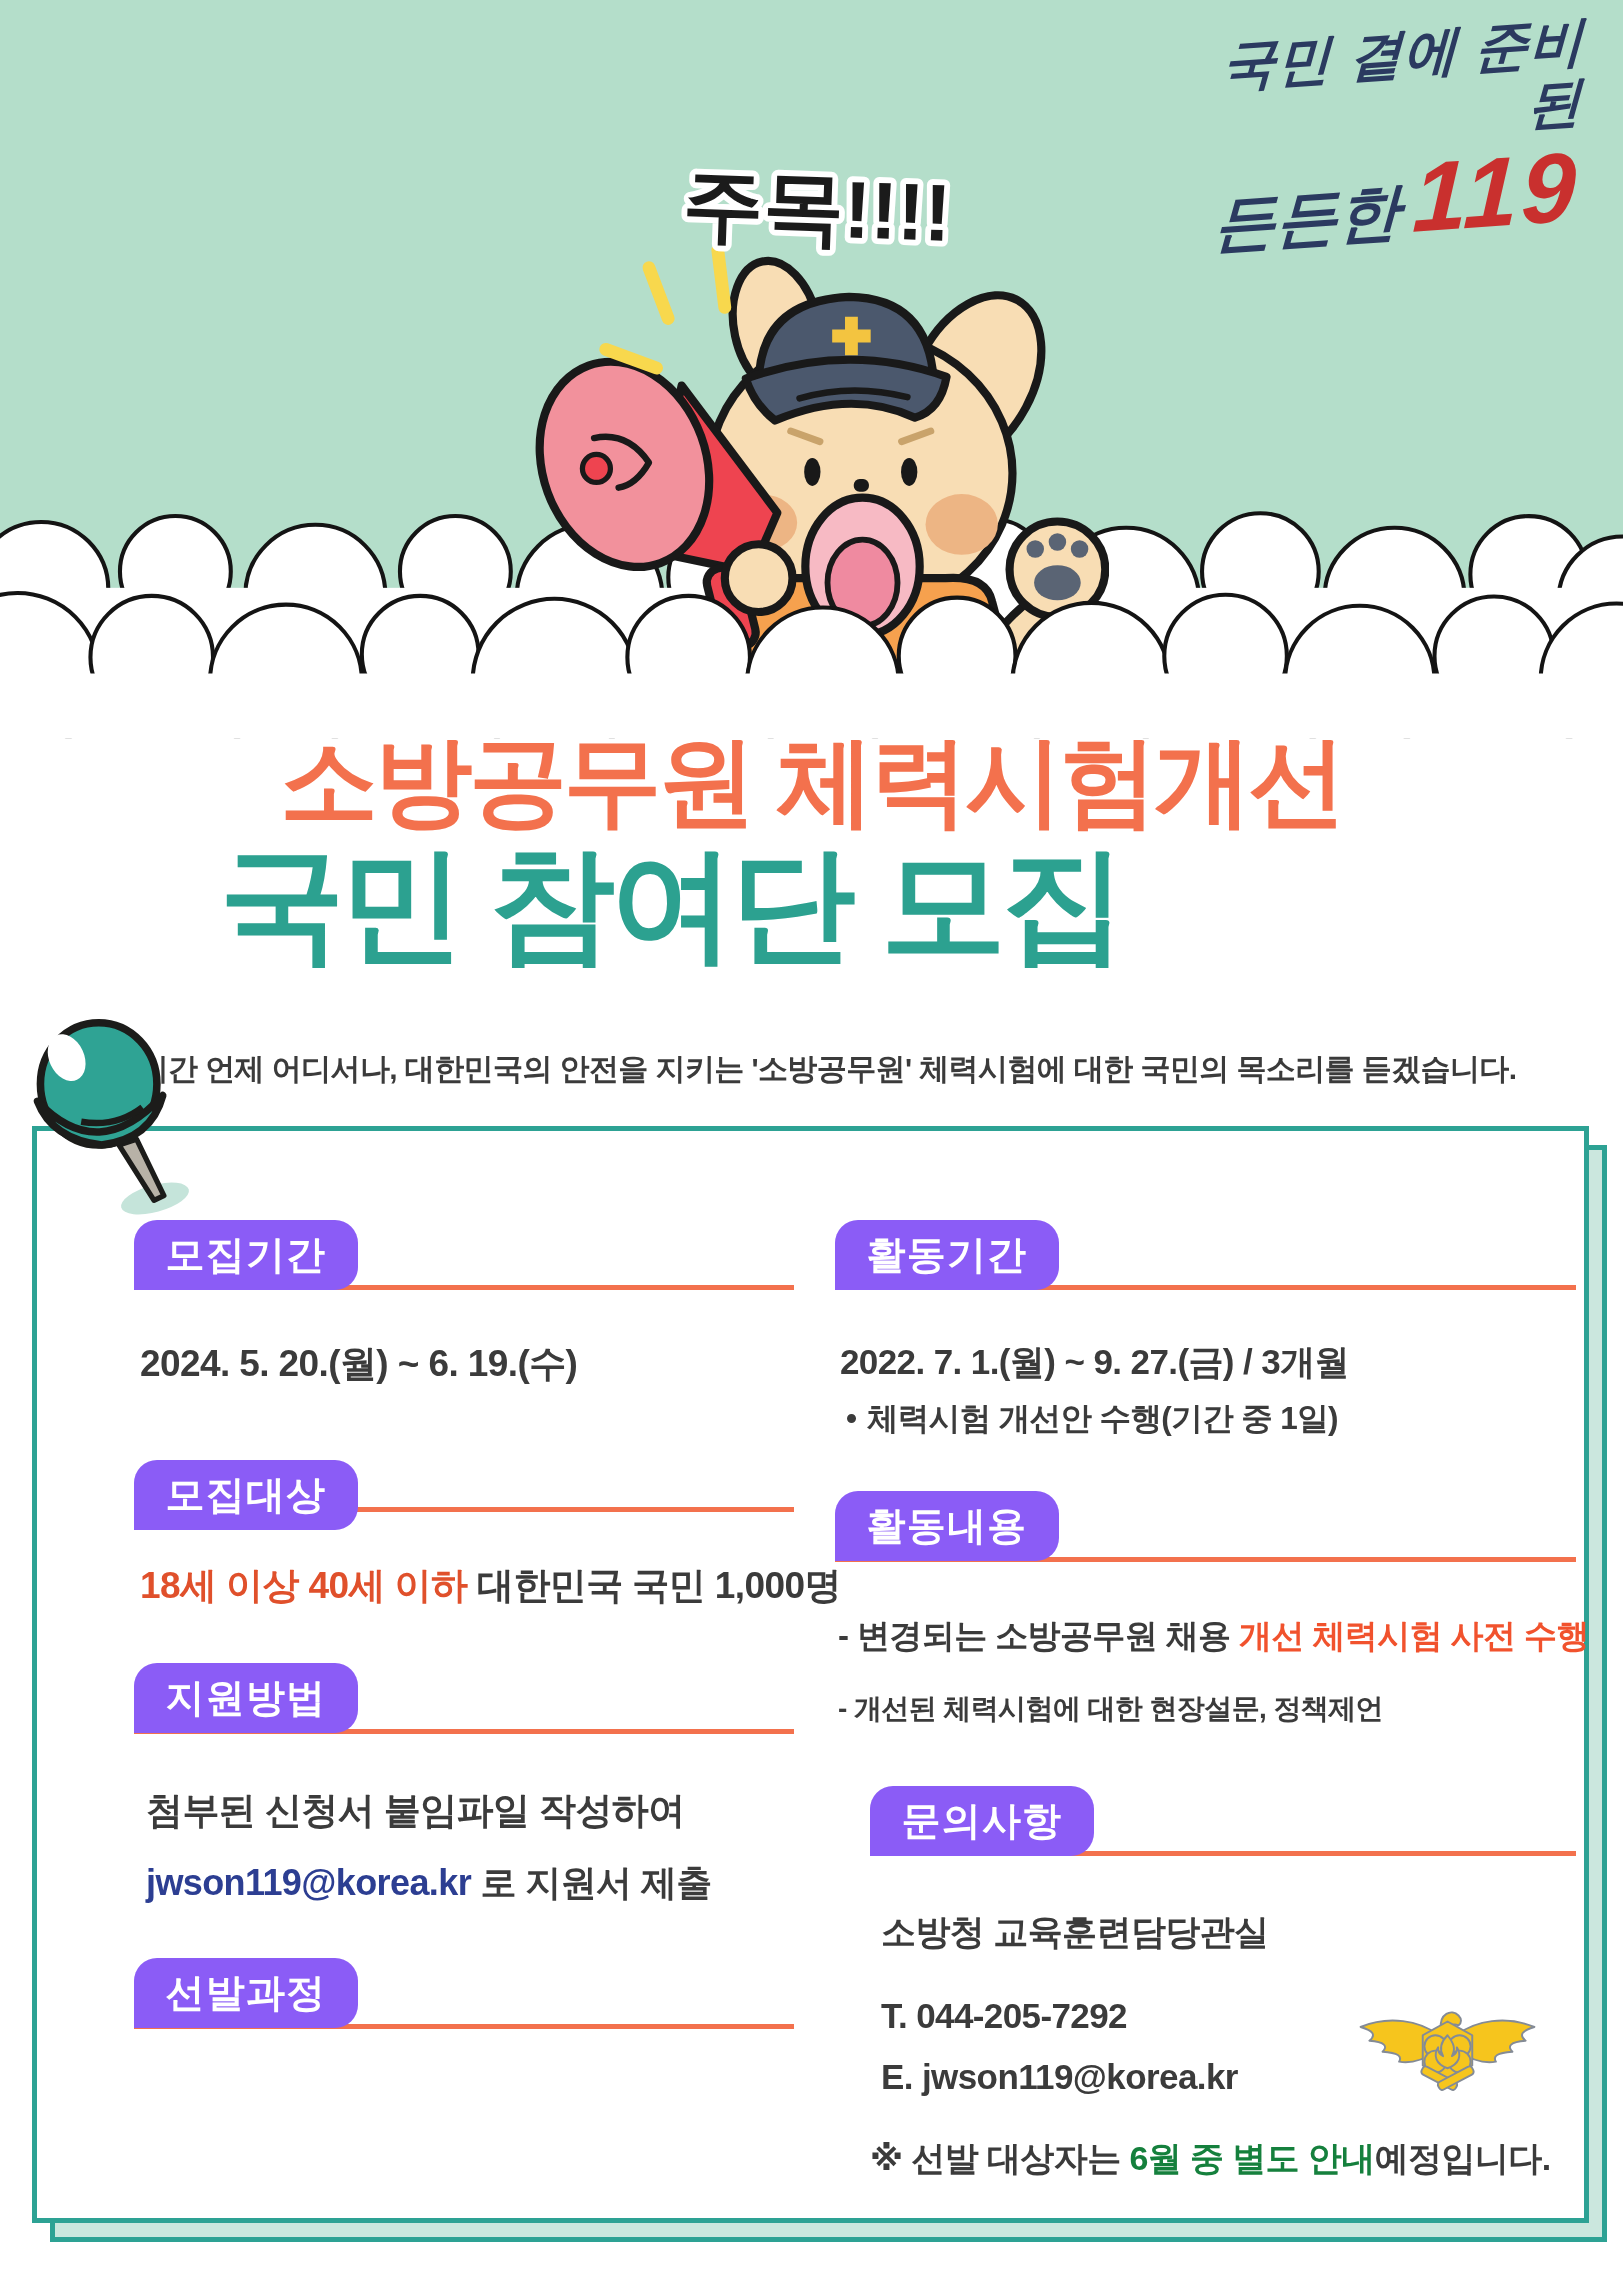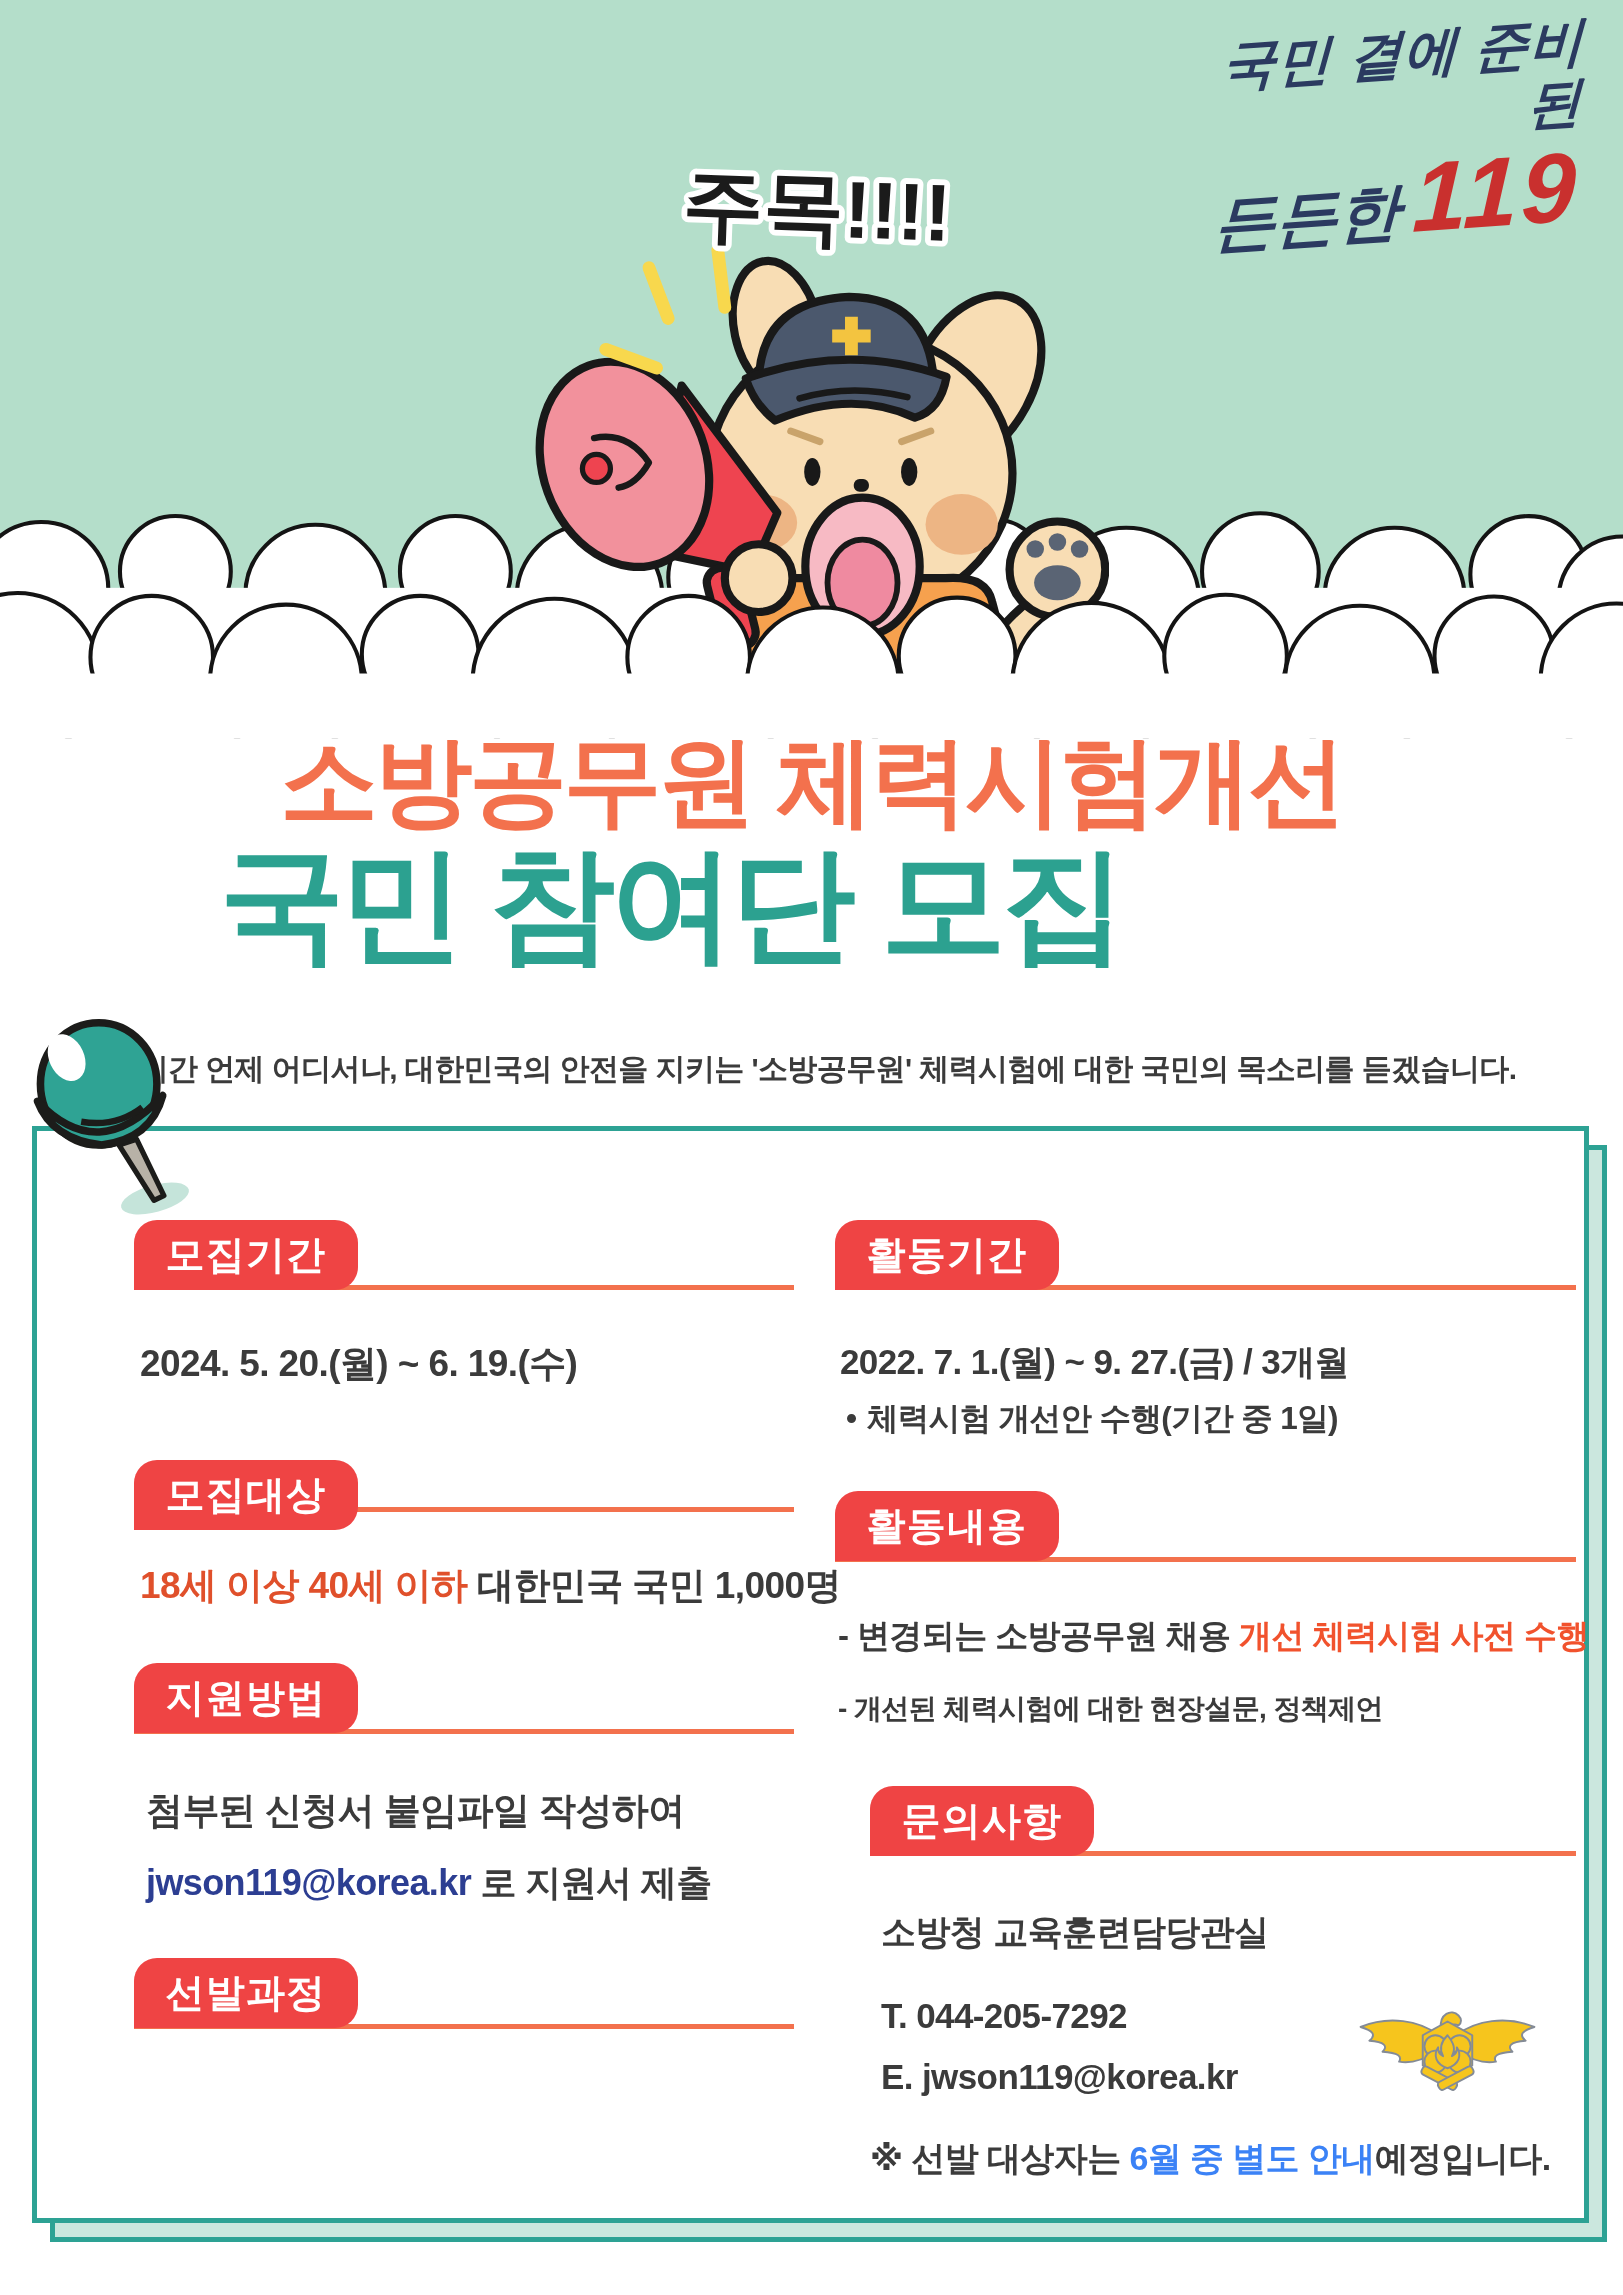--- a/index.html
+++ b/index.html
@@ -19,28 +19,28 @@
     color:#f3714d;letter-spacing:-3.5px;}
   .title2{left:0;top:822px;width:1341px;text-align:center;font-size:125px;font-weight:900;
     color:#2ca190;letter-spacing:-4.7px;}
   .subtitle{left:0;top:1049px;width:1623px;text-align:center;font-size:30px;font-weight:700;
     color:#3b3b3b;letter-spacing:-0.6px;}
   
   .card-shadow{left:50px;top:1145px;width:1557px;height:1097px;background:#cbe7de;border:5.3px solid #2da294;box-sizing:border-box;}
   .card-main{left:32px;top:1126px;width:1557px;height:1097px;background:#ffffff;border:5.3px solid #2da294;box-sizing:border-box;}
   
   .badge{height:70px;display:inline-flex;align-items:center;justify-content:center;
-    padding:0 31.5px;background:#ef4444;color:#ffffff;font-size:39px;font-weight:800;
+    padding:0 31.5px;background:#8b5cf6;color:#ffffff;font-size:39px;font-weight:800;
     border-radius:23px 23px 23px 0;z-index:3;letter-spacing:1.2px;}
   .uline{height:5.3px;background:#f3714d;z-index:2;}
   .body-txt{font-weight:700;color:#3b3b3b;letter-spacing:-0.6px;white-space:nowrap;}
   .hl-red{color:#e0502b;}
   .hl-orange{color:#f1522d;text-align:right;}
   .email-blue{color:#2c3e92;font-weight:800;}
-  .note-blue{color:#3b82f6;}
+  .note-blue{color:#15803d;}
   .bullet-mark{margin-right:10.5px;}
   
   .pcircle{width:102px;height:102px;border-radius:50%;background:#d2e9de;display:flex;
     align-items:center;justify-content:center;z-index:3;}
   .parrow{width:0;height:0;border-left:22px solid #cfe8dd;border-top:15px solid transparent;
     border-bottom:15px solid transparent;z-index:3;}
   .plabel{width:187px;text-align:center;font-size:23px;font-weight:700;color:#3b3b3b;z-index:3;letter-spacing:-0.6px;}
   .z4{z-index:4;} .z5{z-index:5;} .z6{z-index:6;} .z7{z-index:7;}
   svg text{font-family:"Liberation Sans","DejaVu Sans",sans-serif;}
   .pin-shadow{left:120px;top:1185px;width:70px;height:27px;background:#c5e4da;border-radius:50%;

